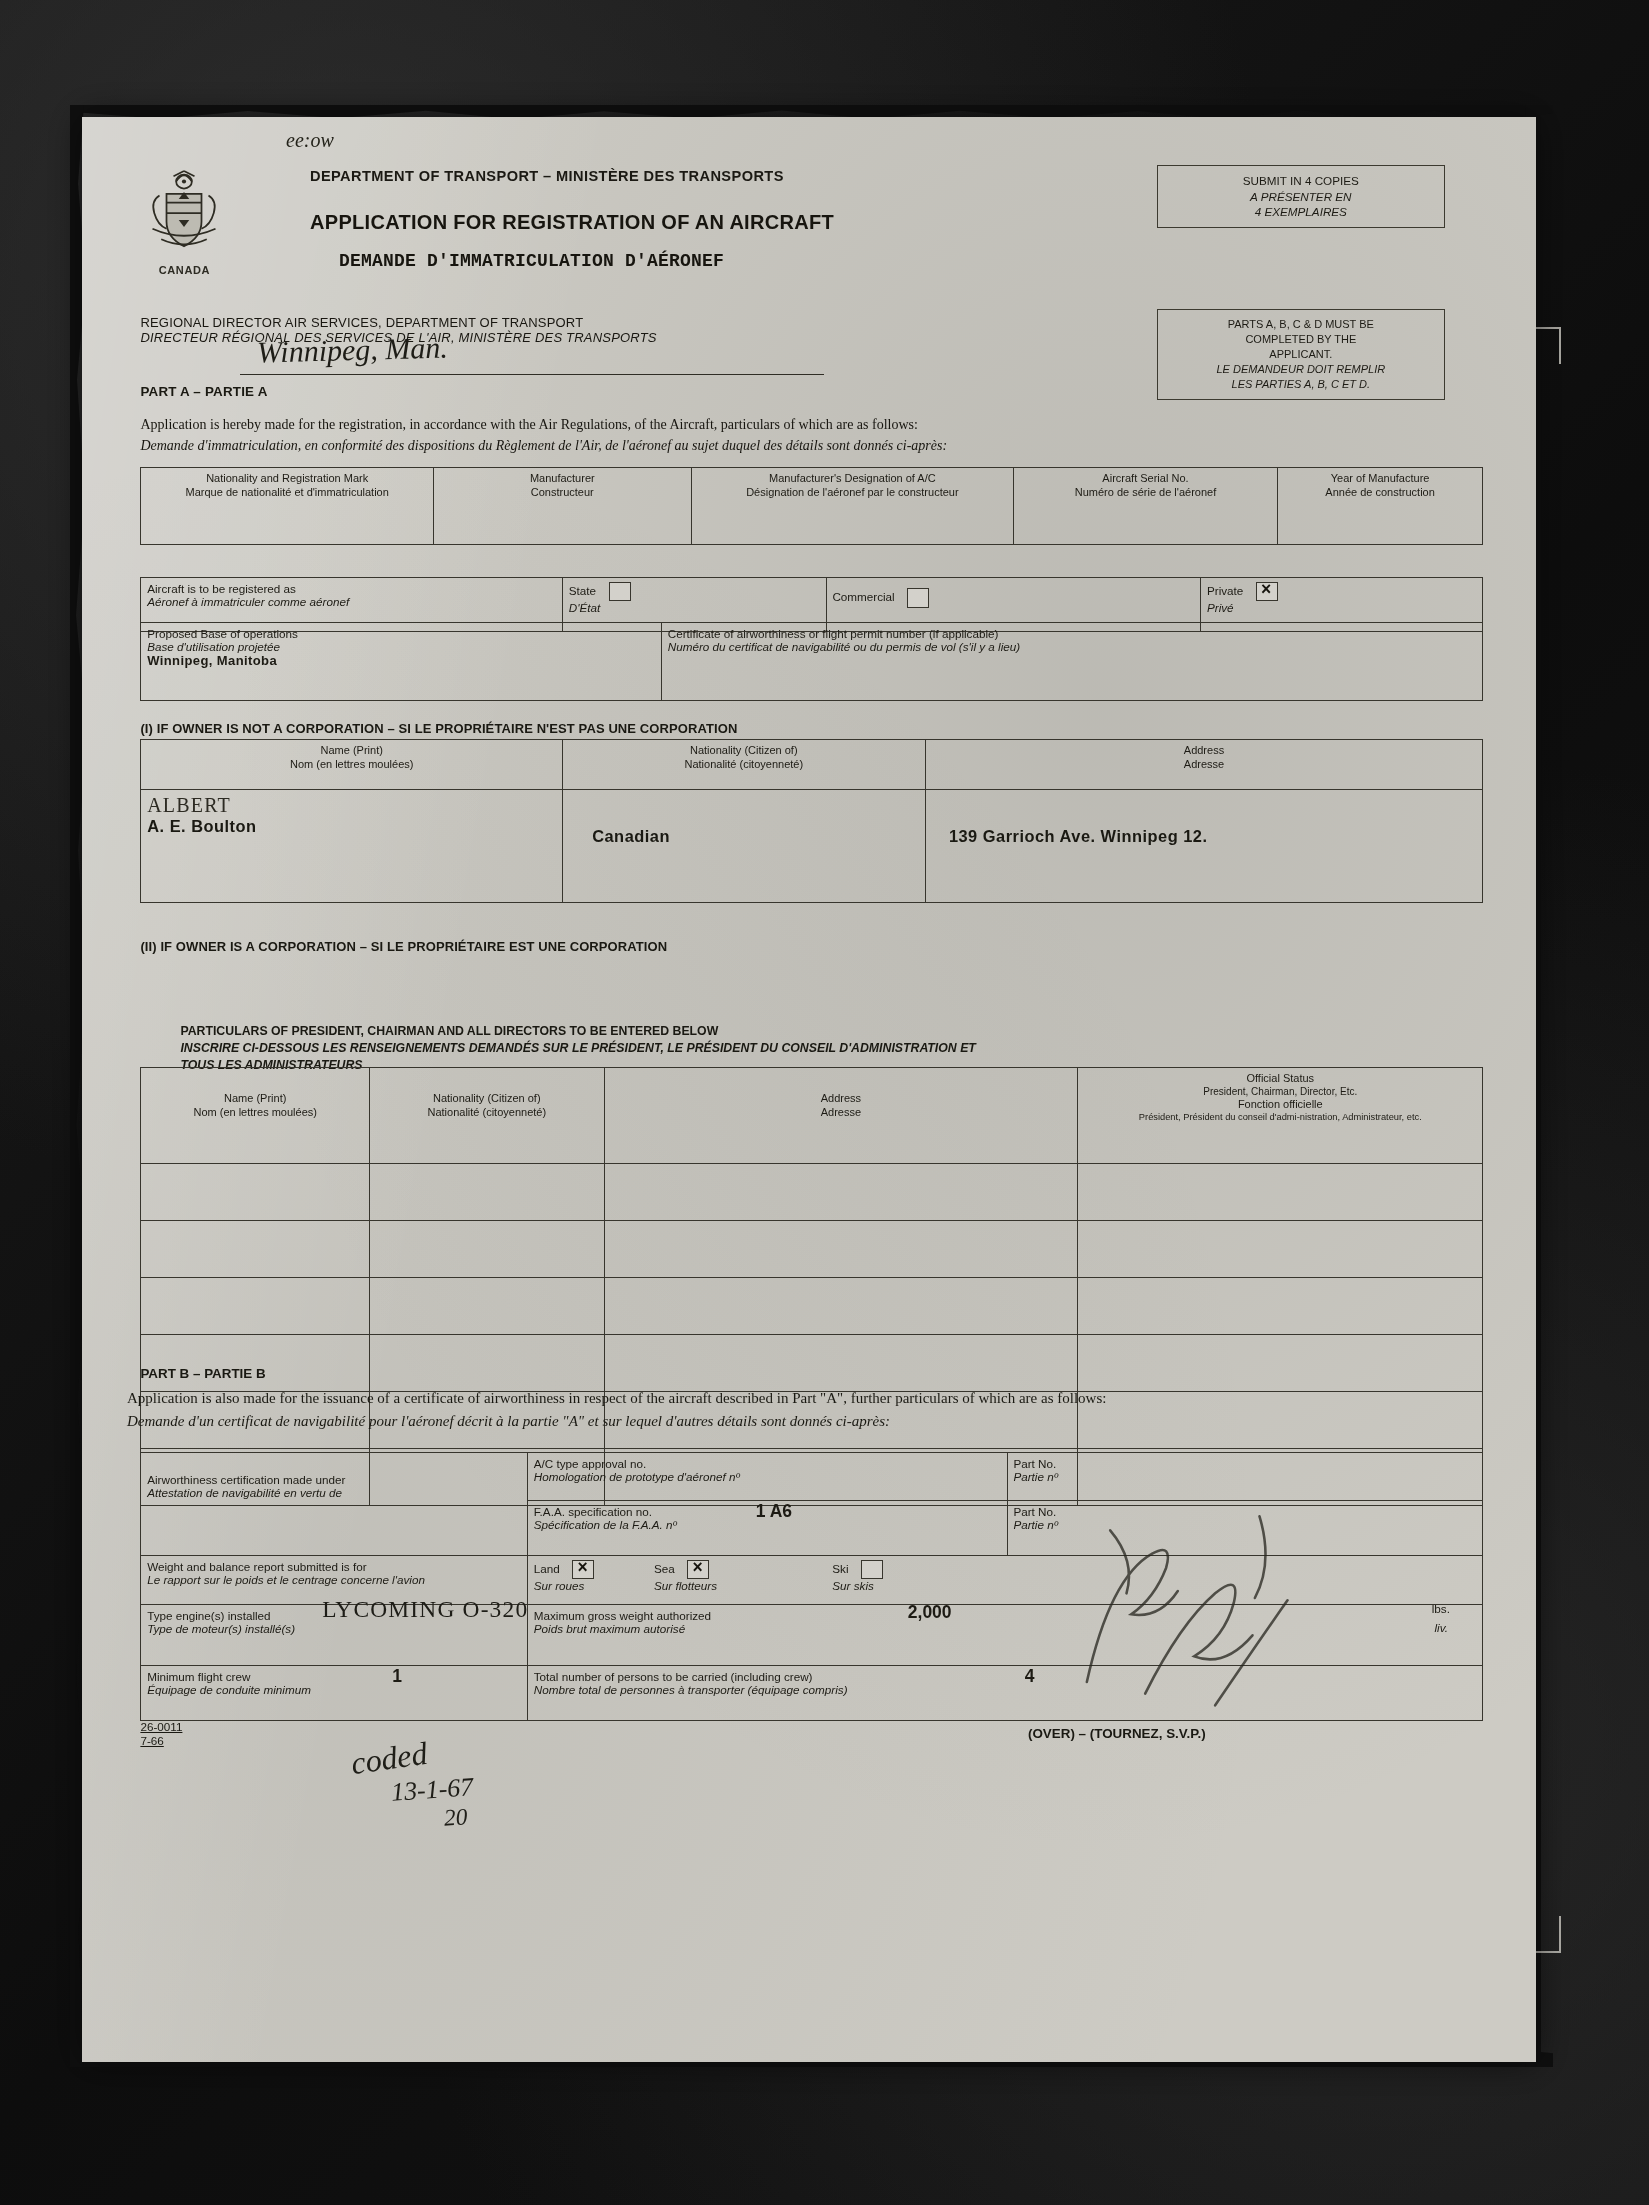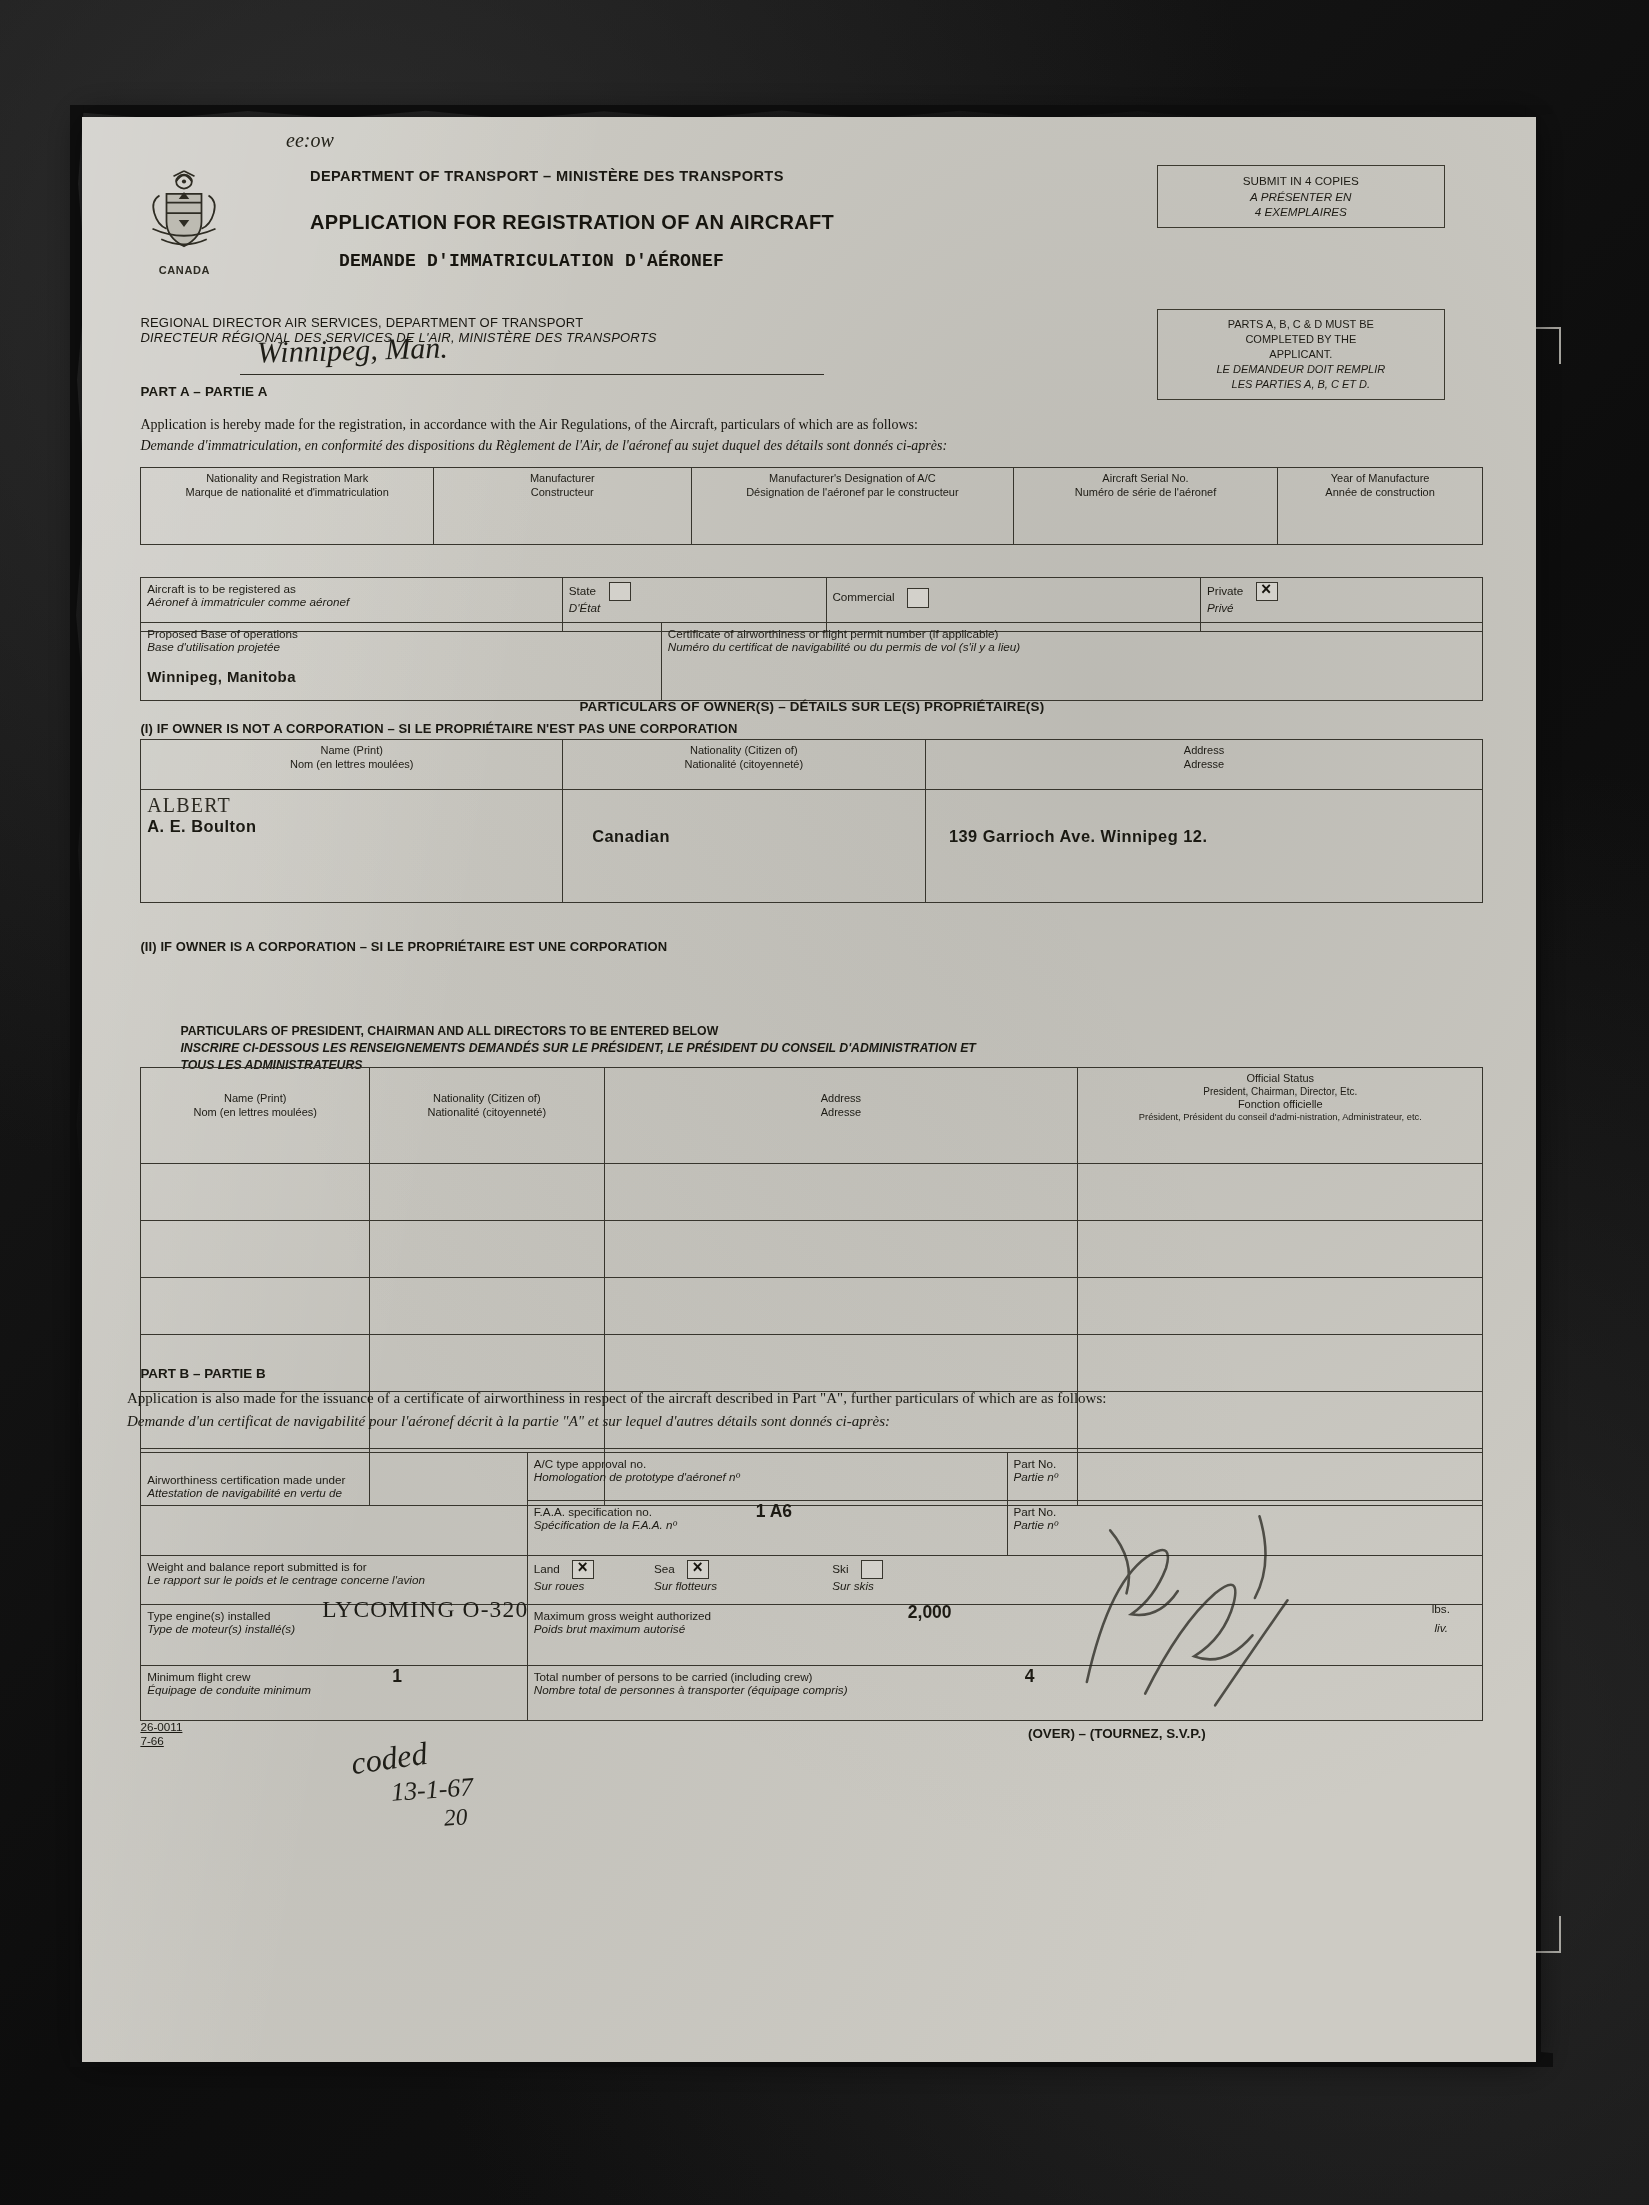--- a/index.html
+++ b/index.html
@@ -98,21 +98,21 @@
   #t2{top:437px;}
   #t2 td{height:46px;font-family:"Liberation Sans",sans-serif;font-size:11.7px;color:#1a1811;}
   #t2 .fr{font-style:italic;}
   .chk{display:inline-block;width:20px;height:17.5px;border:1.2px solid #35332a;vertical-align:middle;margin-left:9.3px;position:relative;background:#d6d4cd;}
   .chk.x:after{content:"×";position:absolute;left:4.1px;top:-4.1px;font-size:17.5px;font-weight:700;color:#14120c;}
 
   
   #t3{top:482px;}
   #t3 td{height:70px;font-family:"Liberation Sans",sans-serif;font-size:11.7px;color:#1a1811;}
   #t3 .fr{font-style:italic;}
-  .basev{font-family:"Liberation Sans",sans-serif;font-weight:700;font-size:15px;letter-spacing:0.4px;margin-top:15px;}
+  .basev{font-family:"Liberation Sans",sans-serif;font-weight:700;font-size:13px;letter-spacing:0.4px;}
 
   .centerhead{position:absolute;left:23.4px;width:1343px;text-align:center;
               font-family:"Liberation Sans",sans-serif;font-size:13.4px;font-weight:700;letter-spacing:0.2px;}
   #ph-owners{top:559px;}
 
   .subhead{position:absolute;left:23.4px;font-family:"Liberation Sans",sans-serif;font-size:13px;font-weight:700;letter-spacing:0.1px;}
   #sh-i{top:581px;}
   #sh-ii{top:799px;}
 
   #t4{top:599px;}
@@ -296,21 +296,20 @@
           </td>
           <td>
             <div>Certificate of airworthiness or flight permit number (if applicable)</div>
             <div class="fr">Numéro du certificat de navigabilité ou du permis de vol (s'il y a lieu)</div>
             <div class="basev"></div>
           </td>
         </tr>
       </tbody>
         </table>
 
-      <div class="centerhead" id="ph-owners">PARTICULARS OF OWNER(S) – DÉTAILS SUR LE(S) PROPRIÉTAIRE(S)</div>
       <div class="subhead" id="sh-i">(I)   IF OWNER IS NOT A CORPORATION – SI LE PROPRIÉTAIRE N'EST PAS UNE CORPORATION</div>
 
       <table class="tbl" id="t4">
         <tbody>
             <tr class="hrow">
           <td style="width:409px">
             <div class="hcell">Name (Print)</div>
             <div class="hcell fr">Nom (en lettres moulées)</div>
           </td>
           <td style="width:350px">

